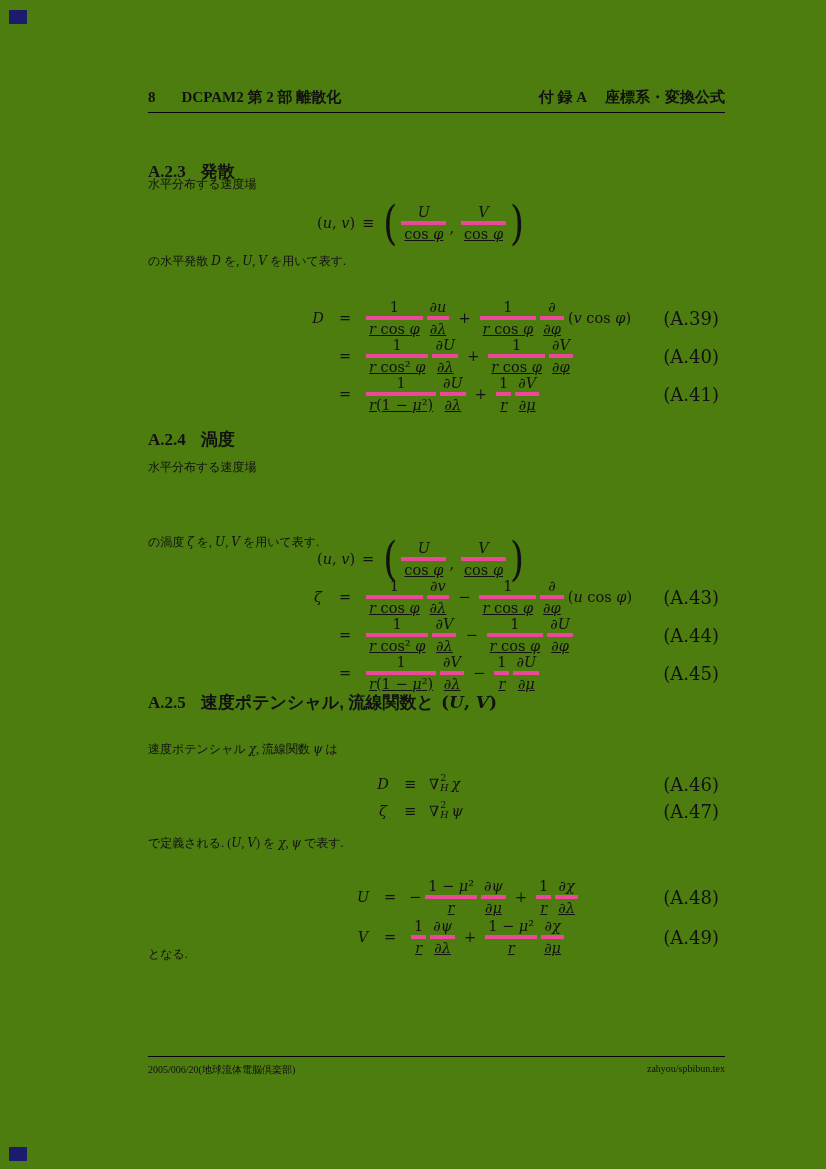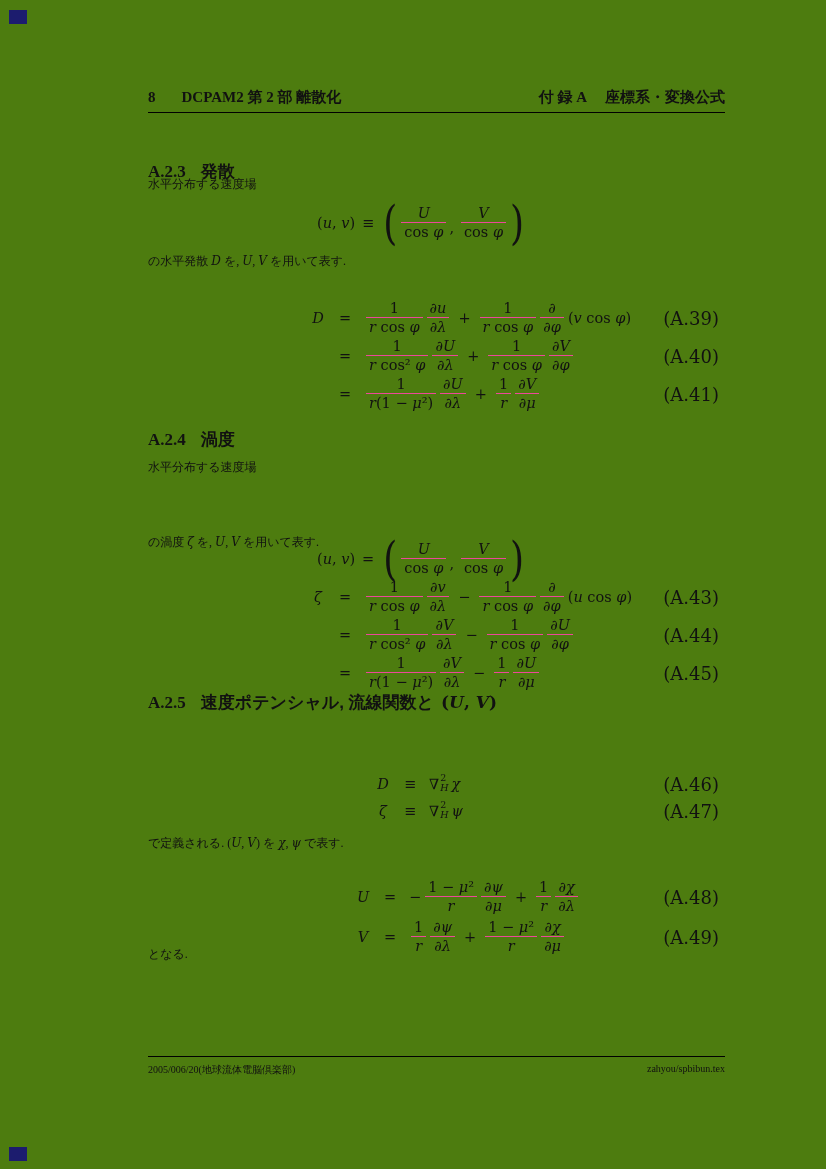--- a/index.html
+++ b/index.html
@@ -33,21 +33,21 @@
   .rm{font-style:normal;}
 
   .eqrow{display:flex;align-items:center;position:relative;font-size:14.5px;
          font-family:"DejaVu Serif",serif;}
   .eqrow .lhs{display:inline-block;min-width:16px;text-align:center;}
   .eqrow .rel{display:inline-block;width:38px;text-align:center;font-style:normal;}
   .eq-no{position:absolute;right:6px;top:50%;transform:translateY(-50%);
          font-style:normal;font-size:18px;}
   .frac{display:inline-block;text-align:center;margin:0 2px;line-height:1.15;vertical-align:middle;}
   .fn{display:block;padding:0 3px;}
-  .fd{display:block;border-top:1px solid #ec4899;padding:1px 3px 0 3px;}
+  .fd{display:block;border-top:4px solid #ec4899;padding:1px 3px 0 3px;text-decoration:underline;}
   .op{margin:0 7px;font-style:normal;}
   .sign{margin-right:2px;font-style:normal;}
   .tail{margin-left:2px;}
   .comma{position:relative;top:5px;margin:0 5px 0 1px;font-style:normal;}
   .bigp{display:inline-block;font-size:36px;line-height:1;transform:scaleY(1.3);
         margin:0 2px;font-style:normal;font-family:"DejaVu Serif",serif;}
   .ss{display:inline-flex;flex-direction:column;align-items:flex-start;
       font-size:9.5px;line-height:1.05;margin:0 3px 0 1px;position:relative;top:-1px;}
   .nabla{font-style:normal;}
 
@@ -269,20 +269,23 @@
           <span class="fd it">∂μ</span>
         </span>
       <span class="eq-no">(A.45)</span>
     </div>
   </div>
 
   <div class="abs h2" id="h2-a25">
     <span class="h2-id">A.2.5</span><span class="h2-title">速度ポテンシャル, 流線関数と</span><span class="h2-math"><span class="rm">(</span><span class="it">U</span><span class="rm">, </span><span class="it">V</span><span class="rm">)</span></span>
   </div>
 
+  <div class="abs para" id="p5">
+    <span>速度ポテンシャル </span><span class="it">χ</span><span>, 流線関数 </span><span class="it">ψ</span><span> は</span>
+  </div>
 
   <div class="abs eq-block" id="eq-def">
     <div class="eqrow row-def">
       <span class="lhs it">D</span>
       <span class="rel">≡</span>
       <span class="nabla">∇</span>
       <span class="ss">
           <span class="rm">2</span>
           <span class="it">H</span>
         </span>

